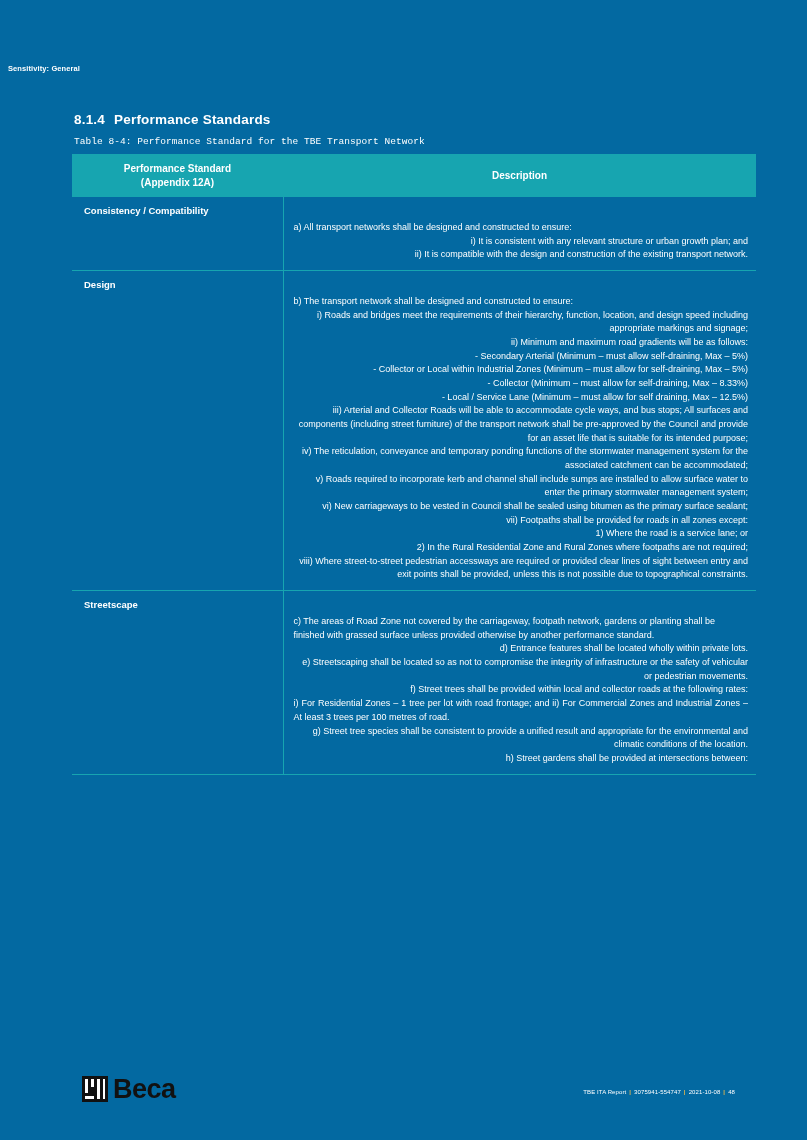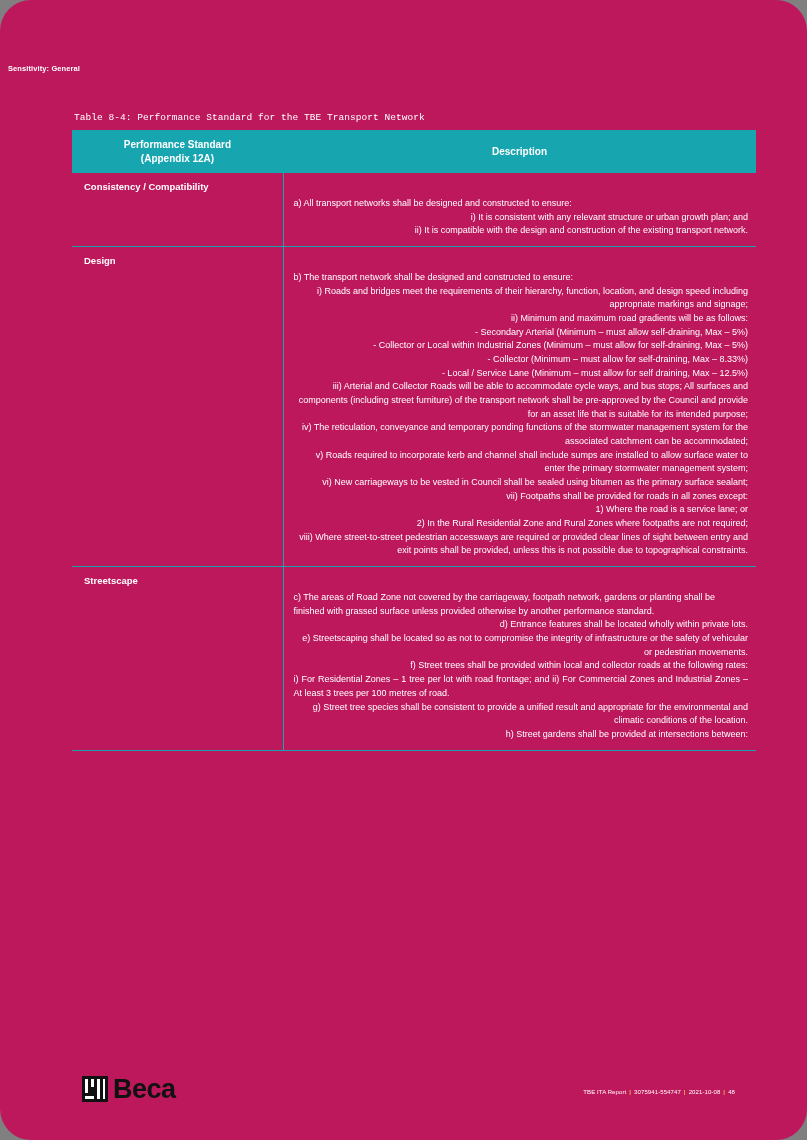--- a/index.html
+++ b/index.html
@@ -11,22 +11,21 @@
     height: 1140px;
     background: #808080;
     font-family: "Liberation Sans", sans-serif;
     color: #ffffff;
     overflow: hidden;
     position: relative;
   }
   .page {
     position: absolute;
     inset: 0;
-    background: #be185d;
-    border-radius: 31px;
+    background: #0369a1;
   }
   .sensitivity {
     position: absolute;
     left: 8px;
     top: 64px;
     font-size: 7.5px;
     font-weight: bold;
     color: #ffffff;
     letter-spacing: 0.1px;
   }
@@ -147,20 +146,23 @@
 </style>
 </head>
 <body>
 
 <div class="page">
 
   <div class="sensitivity">Sensitivity: General</div>
 
   <div class="content">
 
+    <div class="heading">
+      <span class="num">8.1.4</span><span>Performance Standards</span>
+    </div>
 
     <div class="caption">Table 8-4: Performance Standard for the TBE Transport Network</div>
 
     <table class="ps-table">
       <thead>
         <tr>
           <th class="col-ps">
             <div>Performance Standard</div>
             <div>(Appendix 12A)</div>
           </th>

